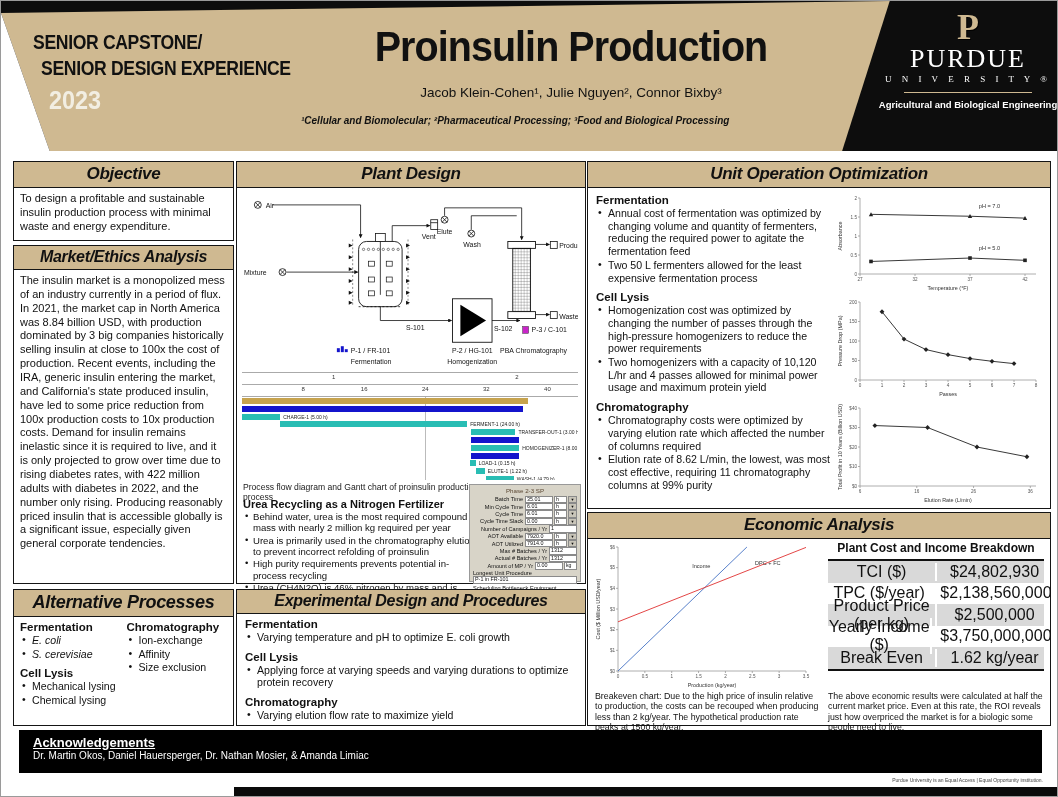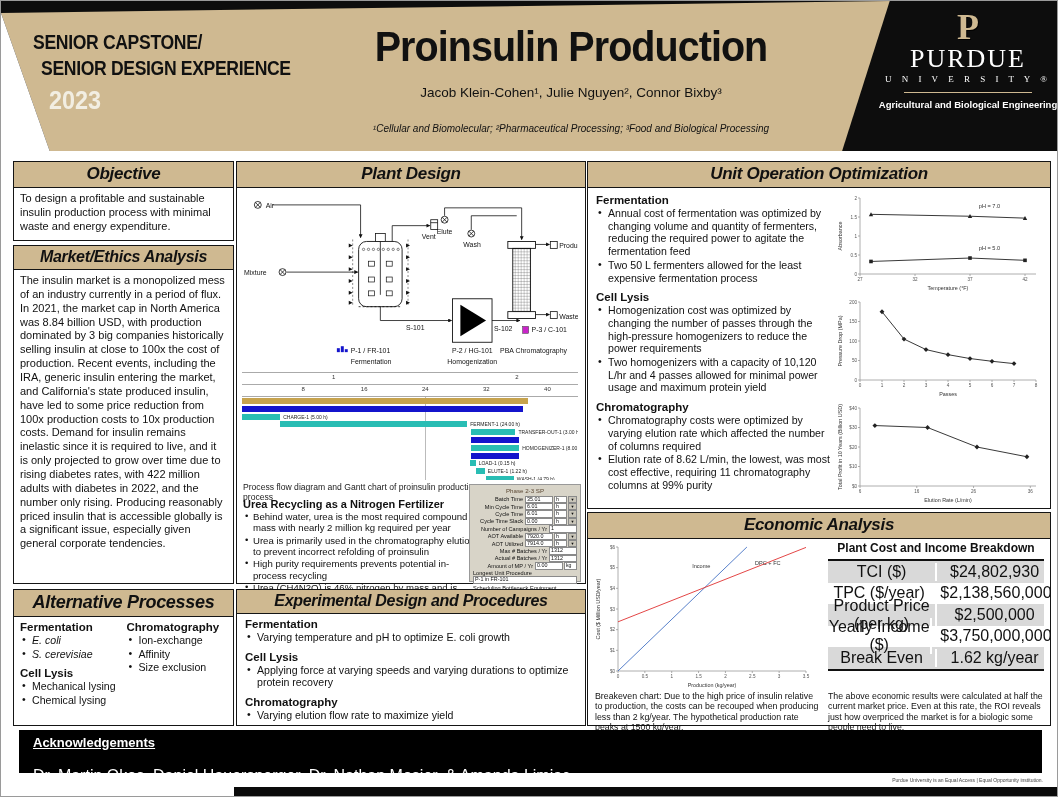--- a/index.html
+++ b/index.html
@@ -16,22 +16,22 @@
               clip-path:polygon(0% 8%,4.6% 100%,0% 100%);}
   .prog{position:absolute;font-weight:800;font-size:20px;letter-spacing:-.4px;
         transform:scaleX(.88);transform-origin:left;white-space:nowrap;}
   .prog1{left:32px;top:30px;}
   .prog2{left:40px;top:56px;}
   .year{position:absolute;left:48px;top:84px;font-weight:800;font-size:26px;color:#f2eee2;
         transform:scaleX(.9);transform-origin:left;}
   .title{position:absolute;left:320px;top:22px;width:500px;text-align:center;
          font-weight:800;font-size:42px;letter-spacing:-1px;transform:scaleX(.94);}
   .authors{position:absolute;left:320px;top:84px;width:500px;text-align:center;font-size:13.5px;}
-  .affil{position:absolute;left:300px;top:122px;width:540px;text-align:center;
-         font-size:10px;font-style:italic;}
+  .affil{position:absolute;left:300px;top:114px;width:540px;text-align:left;
+         font-size:10px;font-style:italic;font-weight:bold;}
   .purdue{position:absolute;right:0;top:0;width:182px;height:150px;color:#fff;
           display:flex;flex-direction:column;align-items:center;}
   .pp{font-family:"Liberation Serif",serif;font-weight:bold;font-size:36px;color:#CFB991;
       margin-top:8px;line-height:1;text-shadow:1px 1px 0 #000;}
   .pname{font-family:"Liberation Serif",serif;font-size:26px;letter-spacing:2px;line-height:1.05;}
   .puniv{font-family:"Liberation Serif",serif;font-size:9px;letter-spacing:4px;margin-top:2px;}
   .pline{width:128px;height:1px;background:#CFB991;margin:8px 0 6px;}
   .pdept{font-size:9.5px;font-weight:bold;}
 
   
@@ -96,21 +96,21 @@
   .et-row:nth-child(odd){background:#D9D9D9;}
   .et-lab{width:52%;text-align:center;border-right:2px solid #fff;}
   .et-val{width:48%;text-align:center;padding-left:8px;}
   .ec-caption{position:absolute;left:7px;top:178px;width:224px;font-size:8.8px;line-height:1.18;}
   .ec-note{position:absolute;left:240px;top:178px;width:216px;font-size:8.8px;line-height:1.18;}
 
   
   .ack{position:absolute;left:18px;top:729px;width:1023px;height:43px;background:#000;
        color:#fff;padding:5px 14px;box-sizing:border-box;}
   .ack-h{font-weight:bold;text-decoration:underline;font-size:13px;}
-  .ack-n{font-size:16px;margin-top:17px;}
+  .ack-n{font-size:10px;margin-top:0;}
   .footer{position:absolute;right:14px;top:776px;font-size:5px;color:#444;}
   .bottom-strip{position:absolute;left:233px;top:786px;width:825px;height:11px;background:#0a0a0a;}
 
   svg .ax{stroke:#999;stroke-width:.8;fill:none;}
   svg .tick-t{font-size:4.6px;fill:#555;}
   svg .axlab{font-size:5.4px;fill:#333;}
   svg .ann{font-size:5.6px;fill:#333;}
 </style>
 </head>
 <body>

